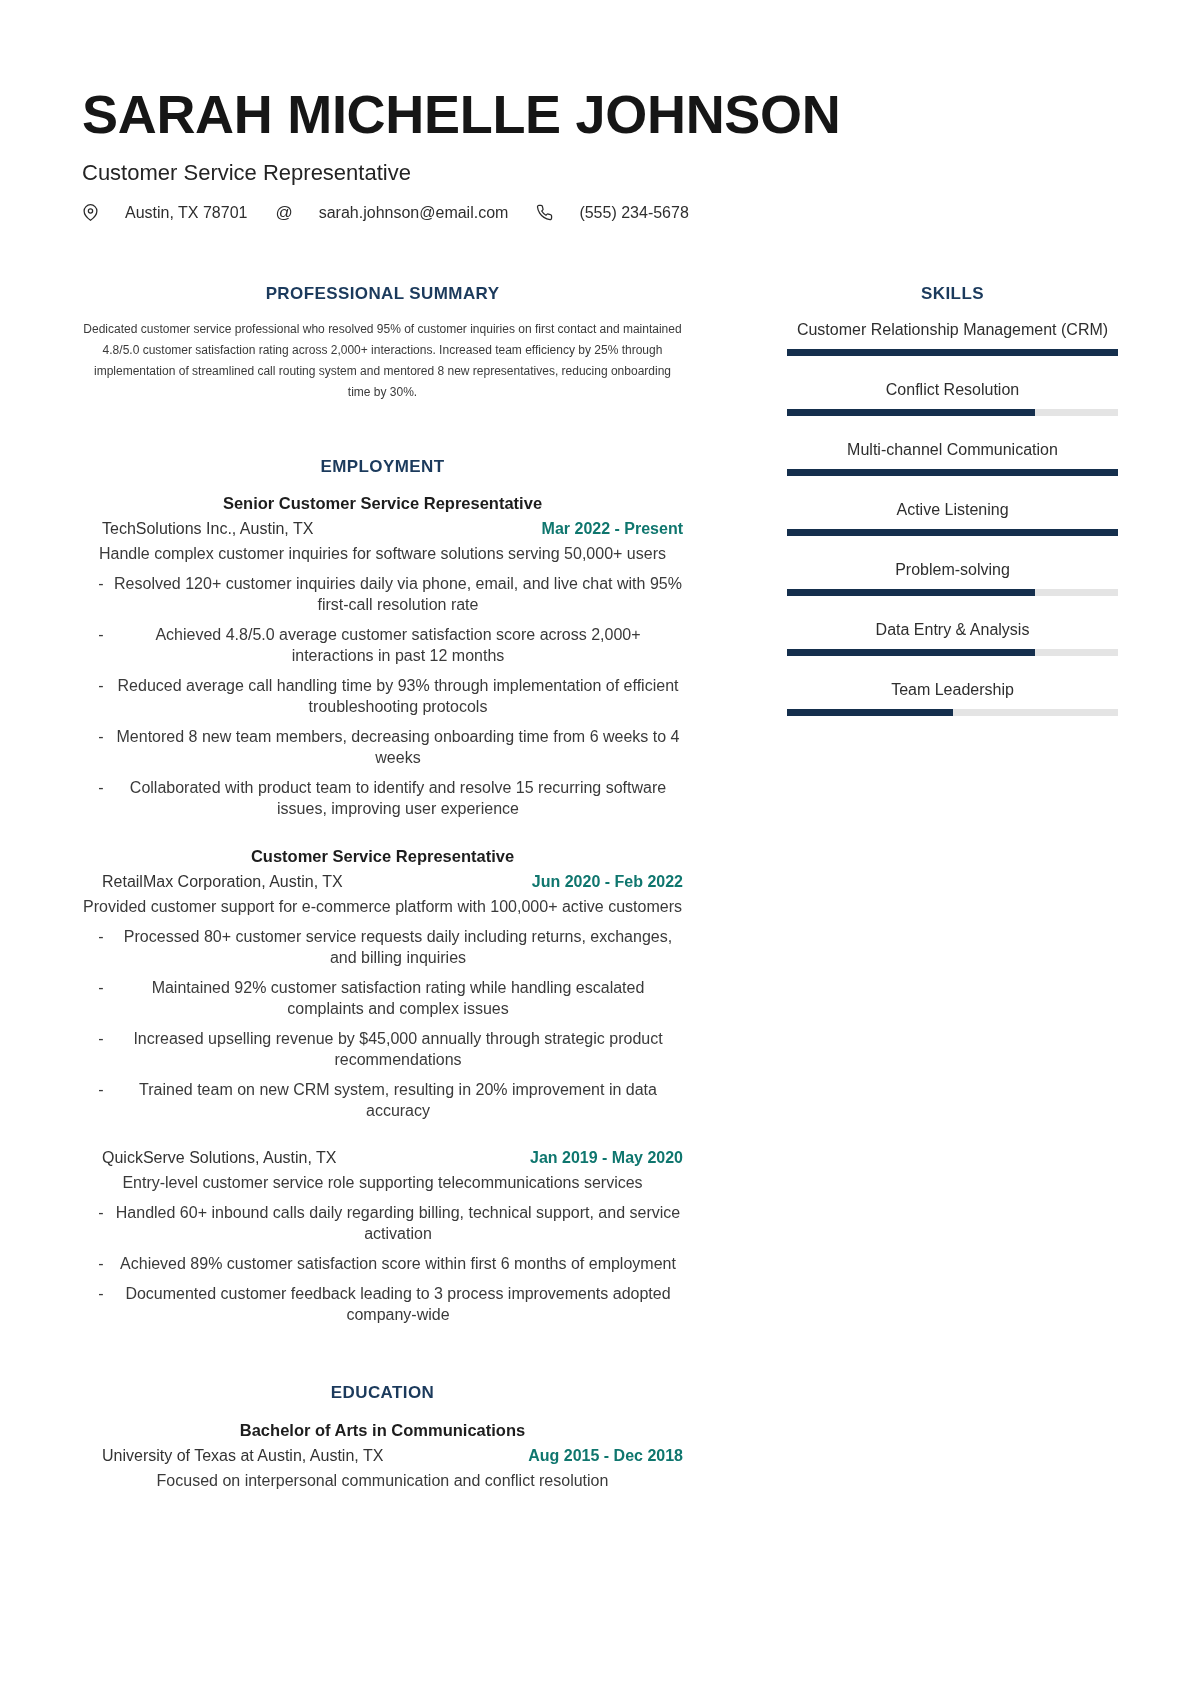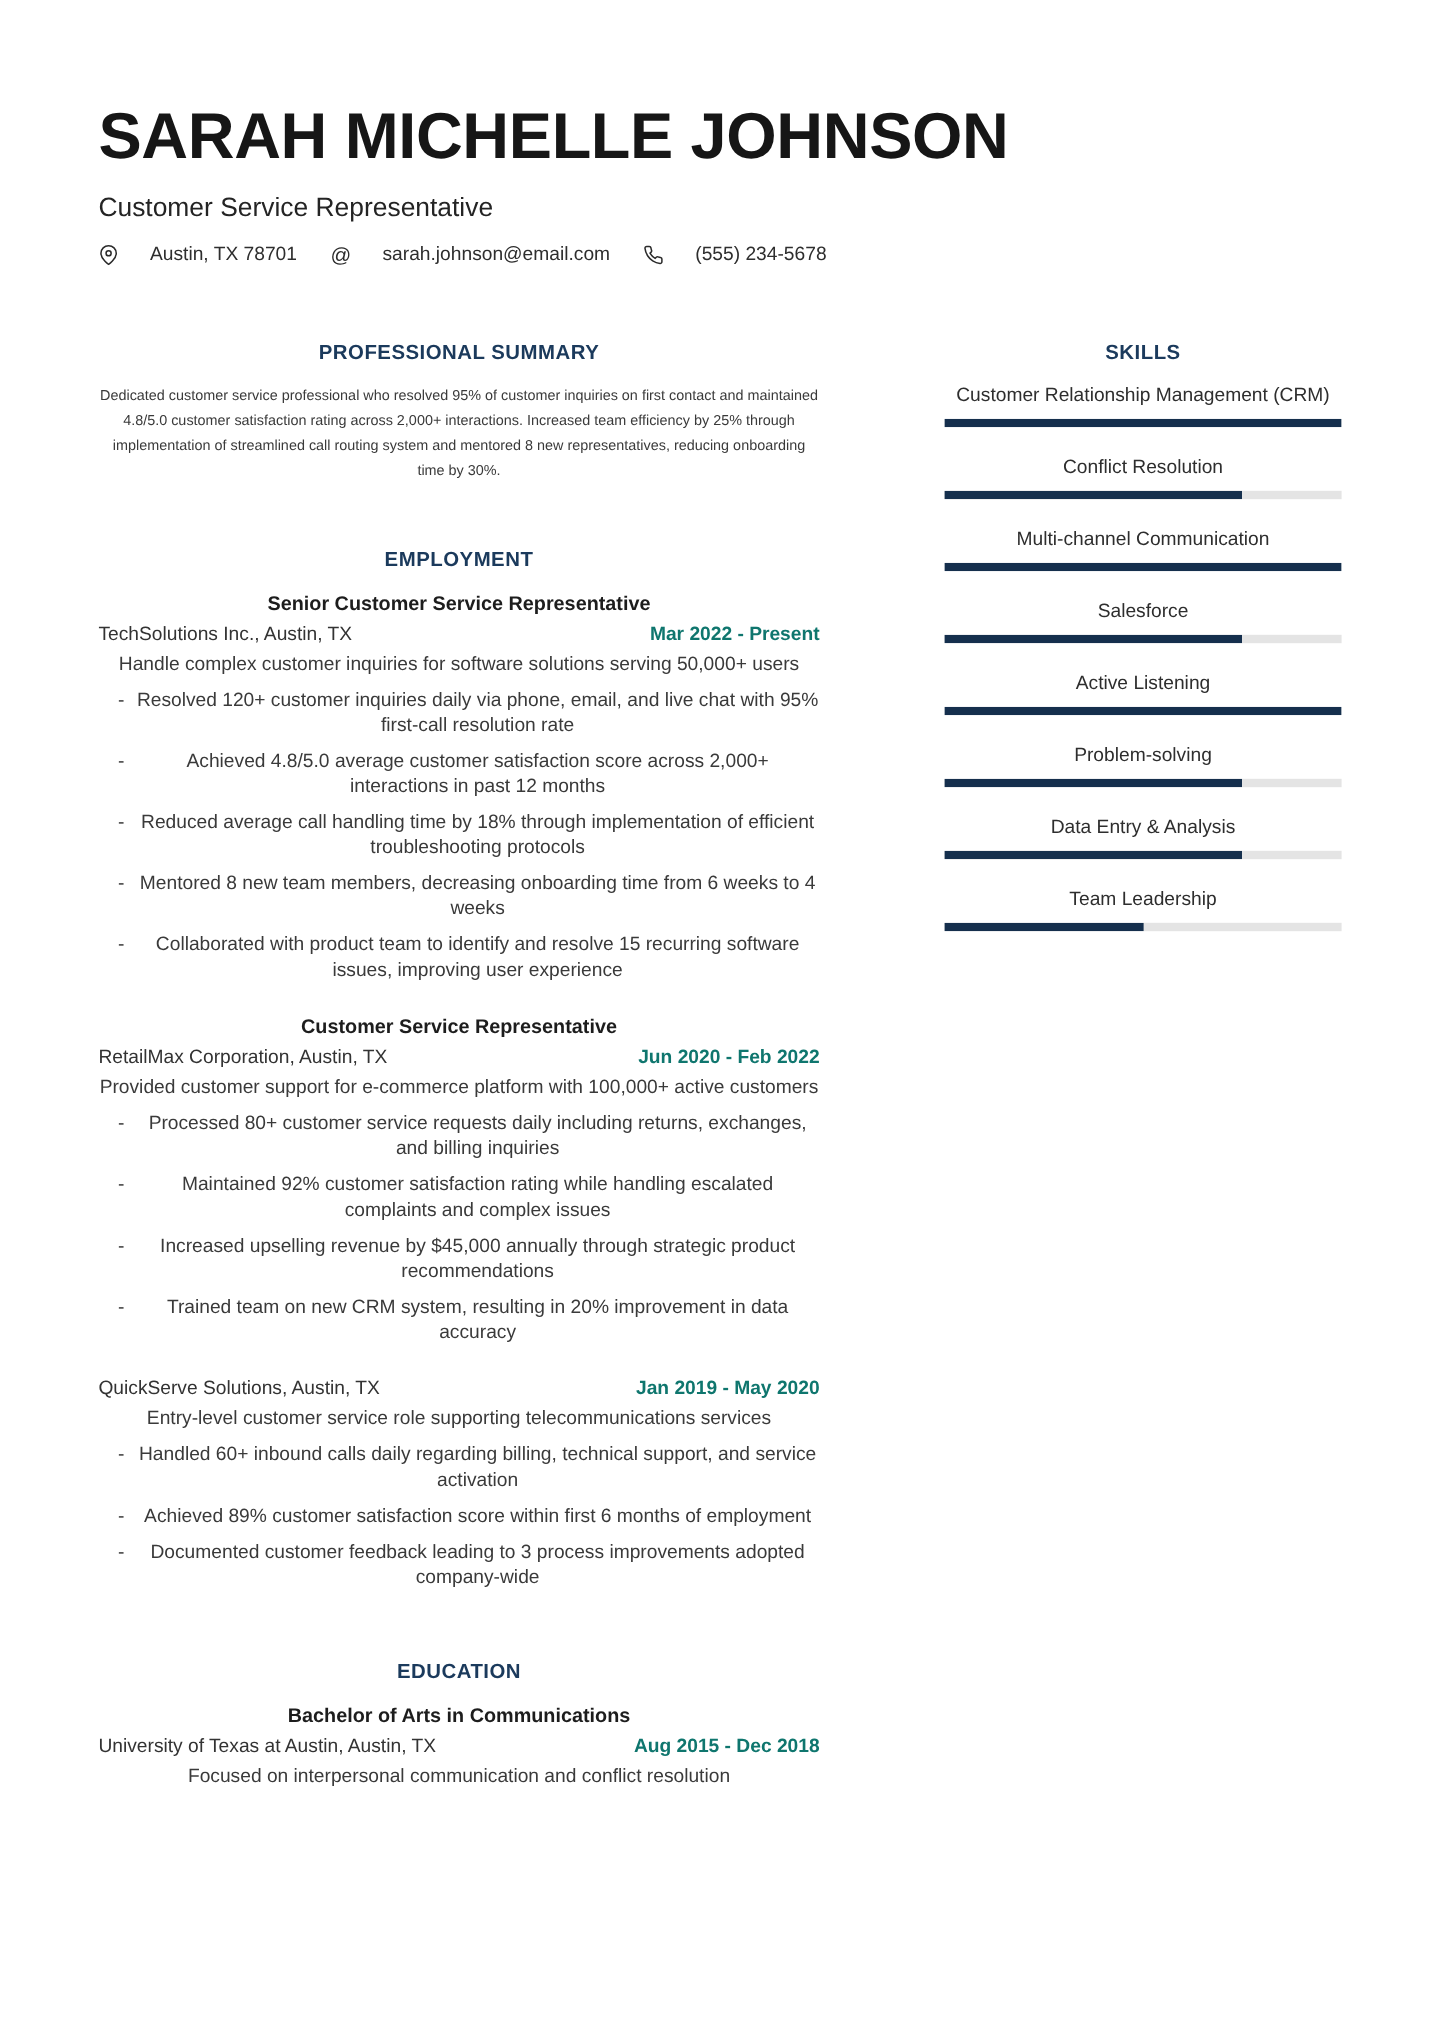--- a/index.html
+++ b/index.html
@@ -35,21 +35,21 @@
   .section-heading{
     font-size:17px;font-weight:bold;color:var(--heading);
     letter-spacing:0.4px;line-height:1.2;
   }
   
   .summary-text{font-size:12px;line-height:21px;margin-top:15px;}
   .employment-section{margin-top:54px;}
   .job{margin-top:26px;}
   .job:first-child{margin-top:15px;}
   .job-title{font-size:16.5px;font-weight:bold;color:var(--dark);line-height:22px;}
-  .meta-row{display:flex;justify-content:space-between;align-items:baseline;font-size:16px;line-height:21px;margin-top:4px;color:#333;}
+  .meta-row{display:flex;justify-content:space-between;align-items:baseline;font-size:16px;line-height:21px;margin-top:4px;color:#333;margin-left:20px;}
   .dates{white-space:nowrap;color:#0f766e;font-weight:bold;}
   .job-desc{font-size:16px;line-height:21px;margin-top:4px;}
   .bullets{margin-top:9px;}
   .bullet{display:flex;gap:8px;padding-left:15px;margin-top:9px;font-size:16px;line-height:21px;}
   .bullet:first-child{margin-top:0;}
   .dash{flex:none;width:8px;}
   .btext{flex:1;}
   .education-section{margin-top:58px;}
   .edu-degree{font-size:16.5px;font-weight:bold;color:var(--dark);line-height:22px;margin-top:15px;}
   
@@ -117,21 +117,21 @@
                 <div class="bullet">
                   <span class="dash">-</span>
                   <span class="btext">Resolved 120+ customer inquiries daily via phone, email, and live chat with 95% first-call resolution rate</span>
                 </div>
                 <div class="bullet">
                   <span class="dash">-</span>
                   <span class="btext">Achieved 4.8/5.0 average customer satisfaction score across 2,000+ interactions in past 12 months</span>
                 </div>
                 <div class="bullet">
                   <span class="dash">-</span>
-                  <span class="btext">Reduced average call handling time by 18% through implementation of efficient troubleshooting protocols</span>
+                  <span class="btext">Reduced average call handling time by 93% through implementation of efficient troubleshooting protocols</span>
                 </div>
                 <div class="bullet">
                   <span class="dash">-</span>
                   <span class="btext">Mentored 8 new team members, decreasing onboarding time from 6 weeks to 4 weeks</span>
                 </div>
                 <div class="bullet">
                   <span class="dash">-</span>
                   <span class="btext">Collaborated with product team to identify and resolve 15 recurring software issues, improving user experience</span>
                 </div>
               </div>
@@ -215,26 +215,20 @@
                 <div class="skill-fill" style="width: 75%;"></div>
               </div>
             </div>
             <div class="skill">
               <div class="skill-label">Multi-channel Communication</div>
               <div class="skill-bar">
                 <div class="skill-fill" style="width: 100%;"></div>
               </div>
             </div>
             <div class="skill">
-              <div class="skill-label">Salesforce</div>
-              <div class="skill-bar">
-                <div class="skill-fill" style="width: 75%;"></div>
-              </div>
-            </div>
-            <div class="skill">
               <div class="skill-label">Active Listening</div>
               <div class="skill-bar">
                 <div class="skill-fill" style="width: 100%;"></div>
               </div>
             </div>
             <div class="skill">
               <div class="skill-label">Problem-solving</div>
               <div class="skill-bar">
                 <div class="skill-fill" style="width: 75%;"></div>
               </div>

